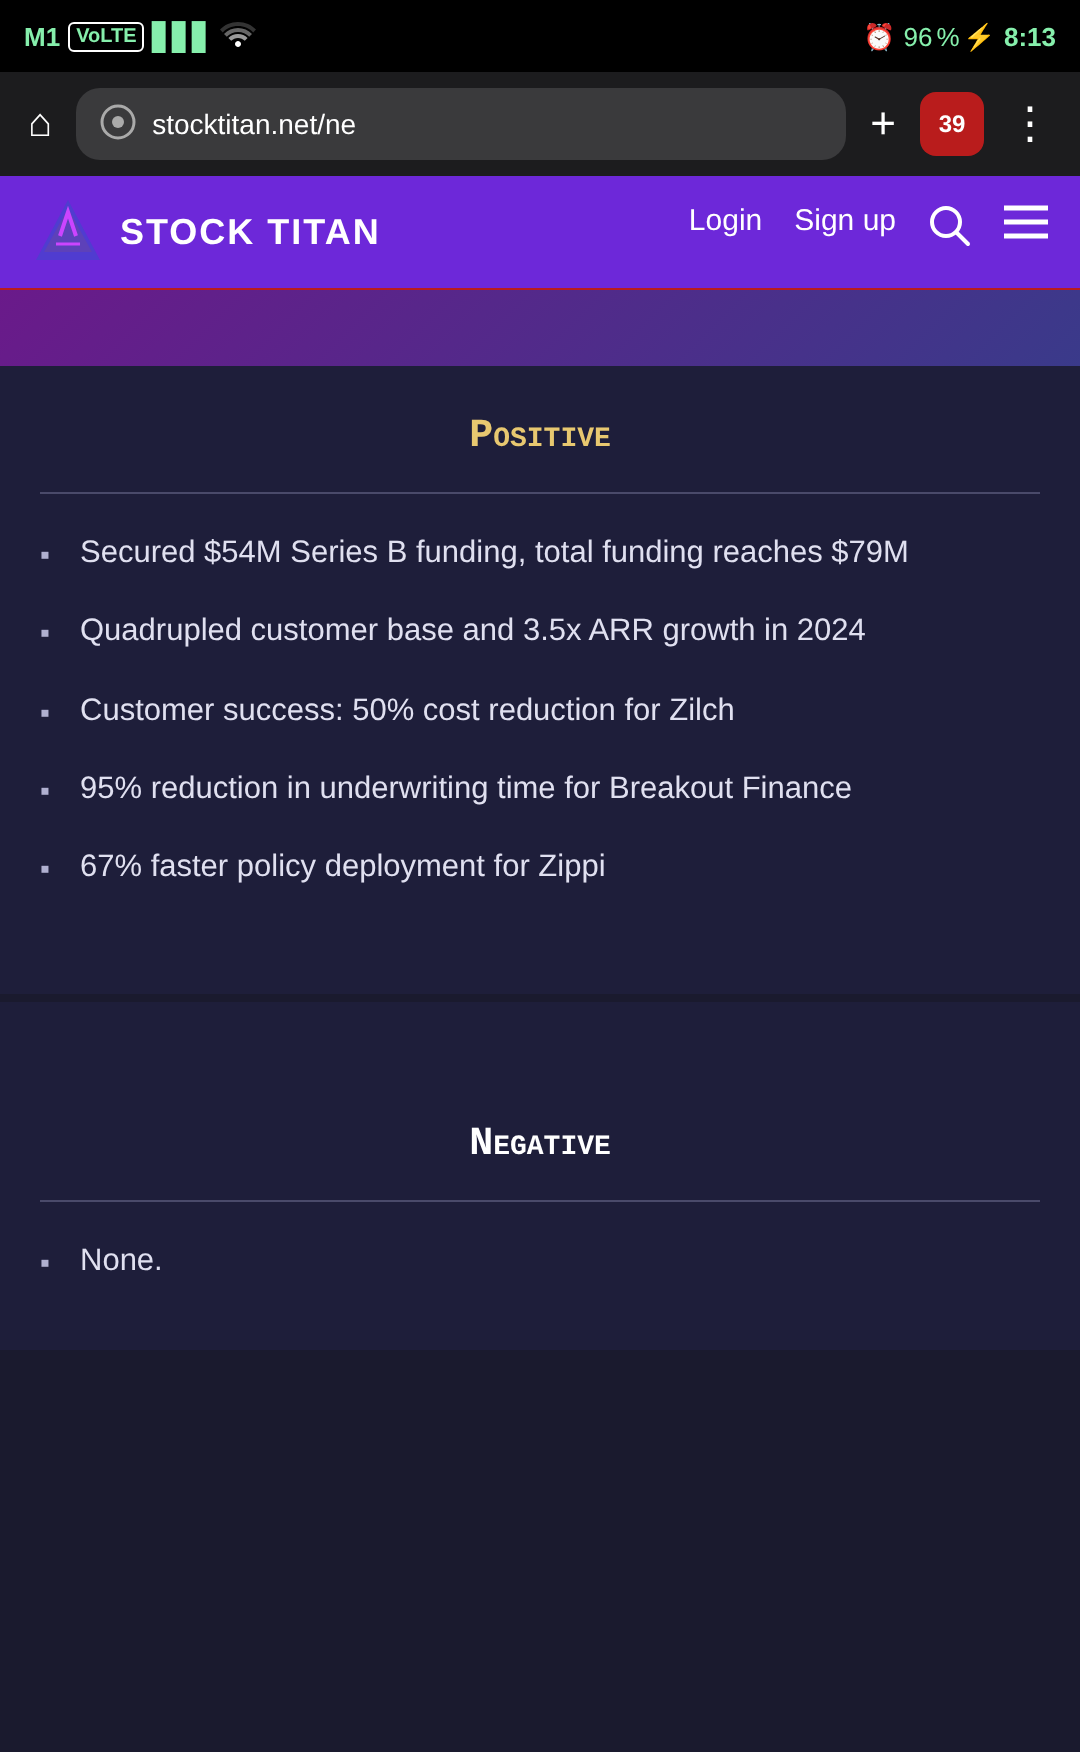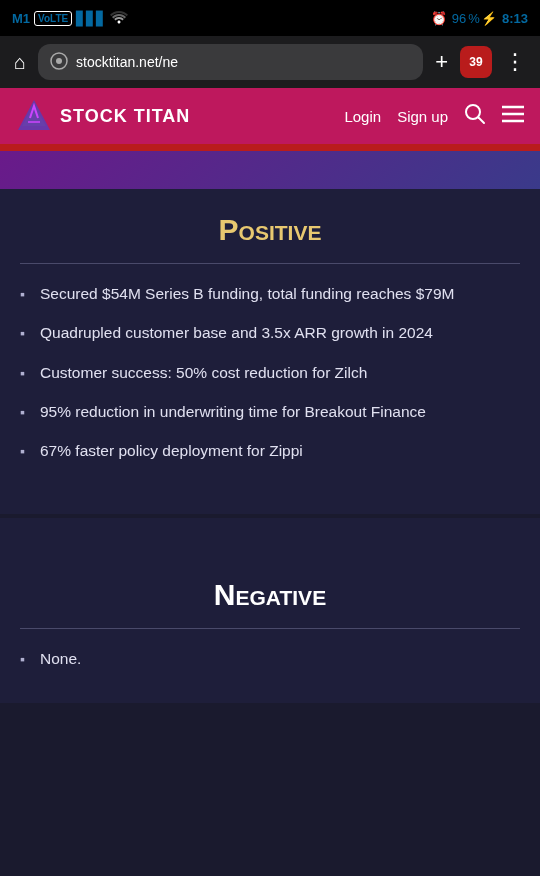--- a/index.html
+++ b/index.html
@@ -9,21 +9,21 @@
       width: 540px;
       min-height: 876px;
       background: #1a1a2e;
       font-family: Arial, sans-serif;
       overflow-x: hidden;
     }
 
     
     .status-bar {
       background: #000;
-      color: #0369a1;
+      color: #86efac;
       display: flex;
       align-items: center;
       justify-content: space-between;
       padding: 4px 12px;
       height: 36px;
       font-size: 13px;
     }
     .status-left {
       display: flex;
       align-items: center;
@@ -89,46 +89,46 @@
       background: none;
       border: none;
       color: #fff;
       font-size: 22px;
       cursor: pointer;
       padding: 4px;
     }
 
     
     .site-header {
-      background: #be185d;
+      background: #6d28d9;
       display: flex;
       align-items: center;
       padding: 10px 16px;
-      border-bottom: 7px solid #b91c1c;
+      border-bottom: 1px solid #b91c1c;
       gap: 12px;
     }
     .logo-container {
       display: flex;
       align-items: center;
       gap: 8px;
     }
     .logo-icon {
       width: 36px;
       height: 36px;
     }
     .logo-text {
       color: #fff;
       font-size: 18px;
       font-weight: 800;
       letter-spacing: 1px;
       text-transform: uppercase;
     }
     .nav-links {
       display: flex;
-      align-items: center;
+      align-items: flex-start;
       margin-left: auto;
       gap: 16px;
     }
     .nav-link {
       color: #fff;
       font-size: 15px;
       text-decoration: none;
     }
     .nav-icon {
       color: #fff;
@@ -151,24 +151,24 @@
       padding: 0 20px 20px 20px;
     }
 
     
     .section {
       padding: 24px 0 16px 0;
     }
 
     .section-title {
       text-align: center;
-      font-size: 30px;
+      font-size: 20px;
       font-weight: 700;
       margin-bottom: 16px;
-      font-family: Liberation Sans, sans-serif;
+      font-family: Liberation Mono, monospace;
     }
     .section-title.positive {
       color: #e8c870;
     }
     .section-title.negative {
       color: #ffffff;
       margin-top: 36px;
     }
 
     .section-divider {

